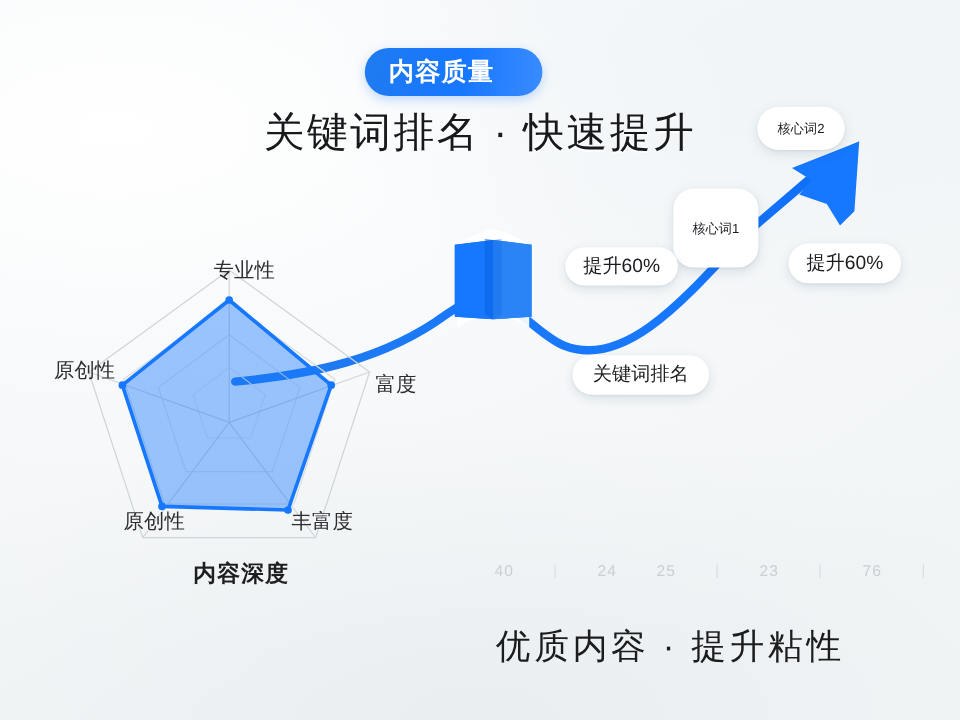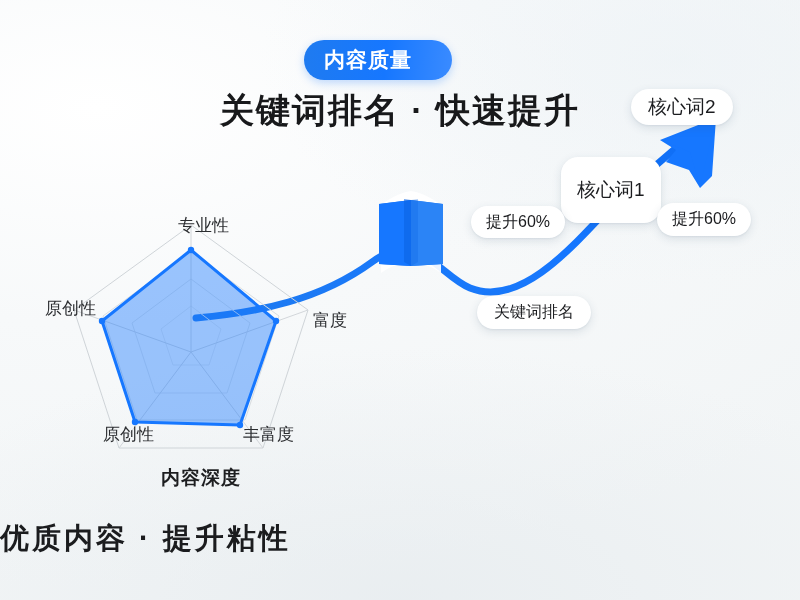--- a/index.html
+++ b/index.html
@@ -74,46 +74,46 @@
   }
 
   
   .main-title {
     position: absolute;
     left: 0;
     top: 88px;
     width: 800px;
     text-align: center;
     font-size: 34px;
-    font-weight: bold;
+    font-weight: normal;
     color: #18191b;
     letter-spacing: 2px;
     text-shadow: 0 1px 1px rgba(255,255,255,0.8);
     z-index: 5;
   }
   .sub-title {
     position: absolute;
     left: 0;
     top: 519px;
     width: 704px;
-    text-align: left;
+    text-align: right;
     font-size: 29px;
-    font-weight: bold;
+    font-weight: normal;
     color: #1b1c1e;
     letter-spacing: 3px;
     z-index: 5;
   }
 
   
   .pill {
     position: absolute;
     background: #ffffff;
     border-radius: 18px;
     color: #1b1c1f;
-    font-size: 19px;
+    font-size: 11px;
     display: flex;
     align-items: center;
     justify-content: center;
     box-shadow: 0 3px 10px rgba(40,70,100,0.13), 0 1px 2px rgba(40,70,100,0.07);
     white-space: nowrap;
     z-index: 5;
   }
   #pill-kw2  { left: 631px; top: 89px;  height: 36px; padding: 0 17px; border-radius: 18px; }
   #pill-kw1  { left: 561px; top: 157px; height: 34px; padding: 16px 16px; border-radius: 17px; }
   #pill-up1  { left: 471px; top: 206px; height: 32px; padding: 0 15px; border-radius: 16px; font-size: 16px;}
@@ -251,14 +251,25 @@
   <div class="main-title">关键词排名 · 快速提升</div>
   <div class="sub-title">优质内容 · 提升粘性</div>
   <div id="depth-label">内容深度</div>
 
   <div class="pill" id="pill-kw2">核心词2</div>
   <div class="pill" id="pill-kw1">核心词1</div>
   <div class="pill" id="pill-up1">提升60%</div>
   <div class="pill" id="pill-up2">提升60%</div>
   <div class="pill" id="pill-stay">关键词排名</div>
 
+  <div id="faint-axis">
+    <span>40</span>
+    <span class="tick">|</span>
+    <span>24</span>
+    <span>25</span>
+    <span class="tick">|</span>
+    <span>23</span>
+    <span class="tick">|</span>
+    <span>76</span>
+    <span class="tick">|</span>
+  </div>
 
 </div>
 
 </body></html>

